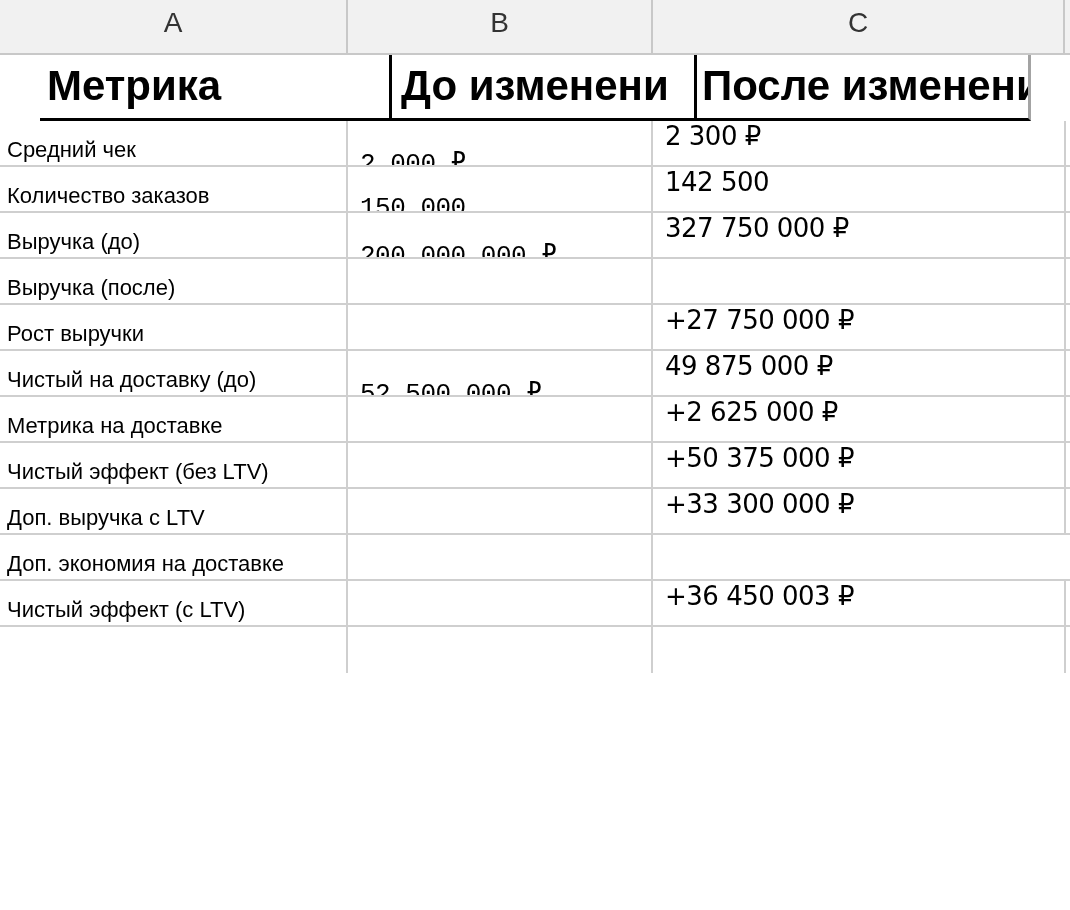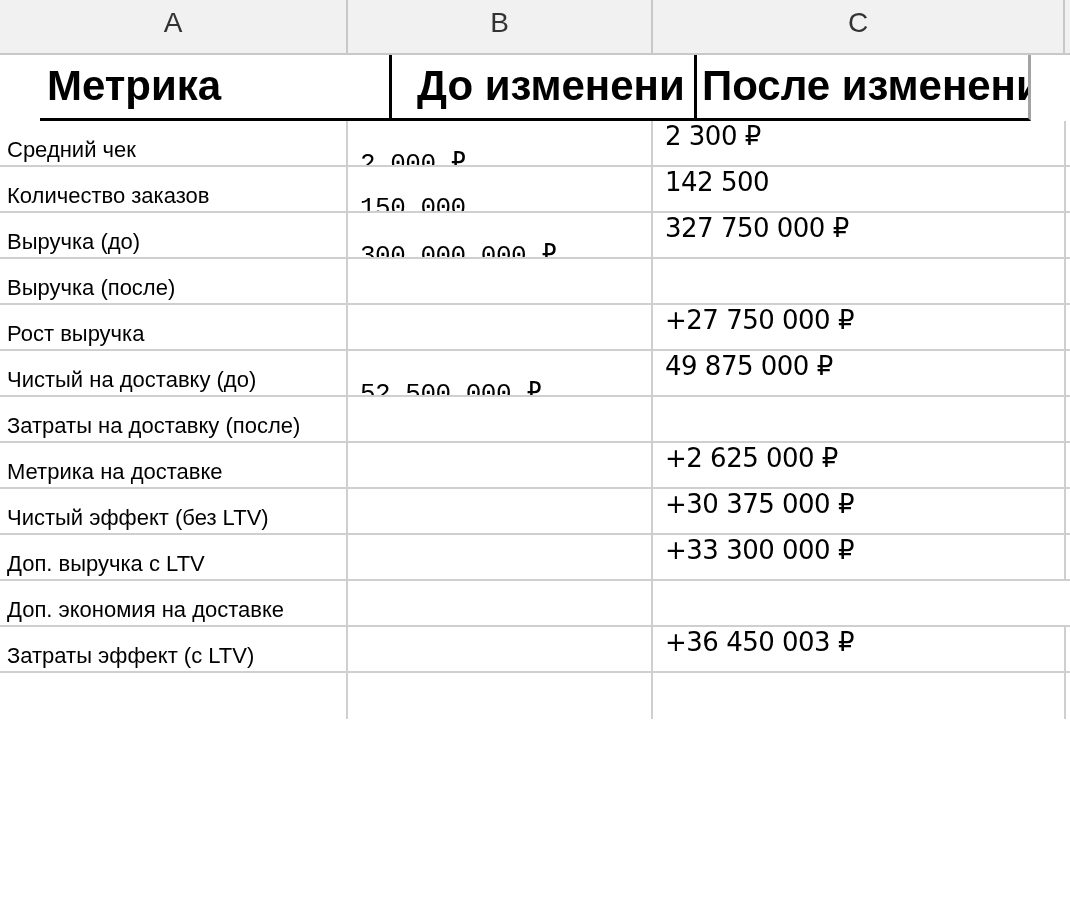--- a/index.html
+++ b/index.html
@@ -66,21 +66,21 @@
       font-weight: bold;
       font-size: 42px;
       line-height: 1;
       padding-left: 7px;
       padding-top: 10px;
       white-space: nowrap;
       overflow: hidden;
       border-bottom: 3px solid #000;
     }
     .title-cell.a { left: 0; width: 349px; }
-    .title-cell.b { left: 349px; width: 305px; border-left: 3px solid #000; padding-left: 25px; }
+    .title-cell.b { left: 349px; width: 305px; border-left: 3px solid #000; padding-left: 9px; }
     .title-cell.c { left: 654px; width: 337px; border-left: 3px solid #000; border-right: 3px solid #a3a3a3; padding-left: 5px; }
 
     
     .rows {
       position: absolute;
       left: 0;
       top: 121px;
       width: 1070px;
     }
     .row {
@@ -151,64 +151,59 @@
       <div class="cell b">2 000 ₽</div>
       <div class="cell c">2 300 ₽</div>
     </div>
     <div class="row">
       <div class="cell a">Количество заказов</div>
       <div class="cell b">150 000</div>
       <div class="cell c">142 500</div>
     </div>
     <div class="row">
       <div class="cell a">Выручка (до)</div>
-      <div class="cell b">300 000 000 ₽</div>
+      <div class="cell b">200 000 000 ₽</div>
       <div class="cell c">327 750 000 ₽</div>
     </div>
     <div class="row">
       <div class="cell a">Выручка (после)</div>
       <div class="cell b"></div>
       <div class="cell c"></div>
     </div>
     <div class="row">
-      <div class="cell a">Рост выручка</div>
+      <div class="cell a">Рост выручки</div>
       <div class="cell b"></div>
       <div class="cell c">+27 750 000 ₽</div>
     </div>
     <div class="row">
       <div class="cell a">Чистый на доставку (до)</div>
       <div class="cell b">52 500 000 ₽</div>
       <div class="cell c">49 875 000 ₽</div>
     </div>
     <div class="row">
-      <div class="cell a">Затраты на доставку (после)</div>
-      <div class="cell b"></div>
-      <div class="cell c"></div>
-    </div>
-    <div class="row">
       <div class="cell a">Метрика на доставке</div>
       <div class="cell b"></div>
       <div class="cell c">+2 625 000 ₽</div>
     </div>
     <div class="row">
       <div class="cell a">Чистый эффект (без LTV)</div>
       <div class="cell b"></div>
-      <div class="cell c">+30 375 000 ₽</div>
+      <div class="cell c">+50 375 000 ₽</div>
     </div>
     <div class="row">
       <div class="cell a">Доп. выручка с LTV</div>
       <div class="cell b"></div>
       <div class="cell c">+33 300 000 ₽</div>
     </div>
     <div class="row">
       <div class="cell a">Доп. экономия на доставке</div>
       <div class="cell b"></div>
     </div>
     <div class="row">
-      <div class="cell a">Затраты эффект (с LTV)</div>
+      <div class="cell a">Чистый эффект (с LTV)</div>
       <div class="cell b"></div>
       <div class="cell c">+36 450 003 ₽</div>
     </div>
     <div class="row last">
       <div class="cell a"></div>
       <div class="cell b"></div>
       <div class="cell c"></div>
     </div>
   </div>
 

